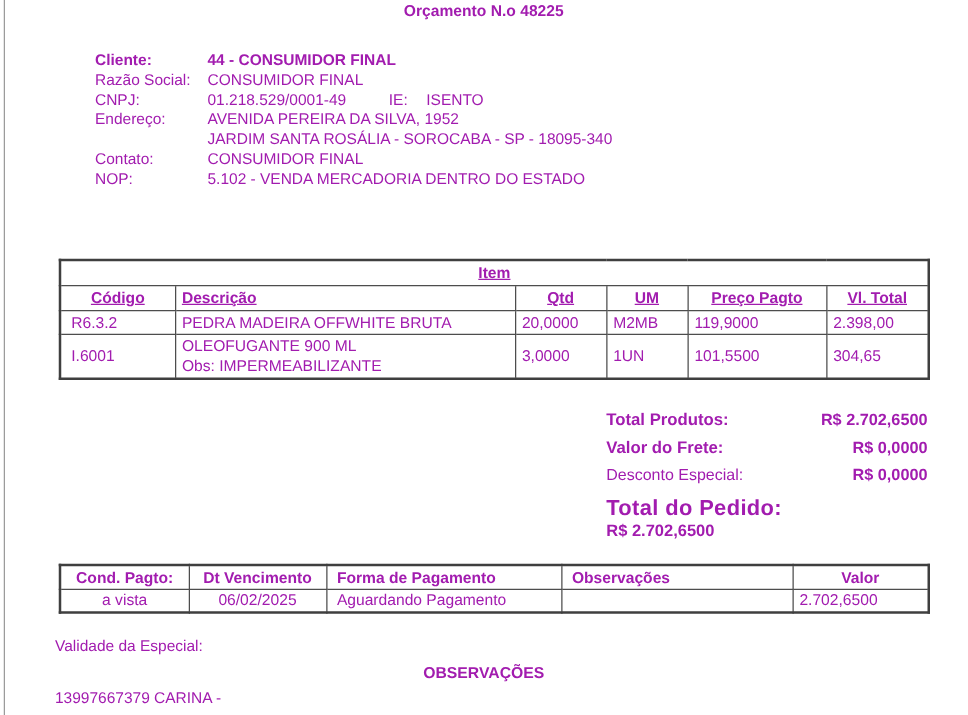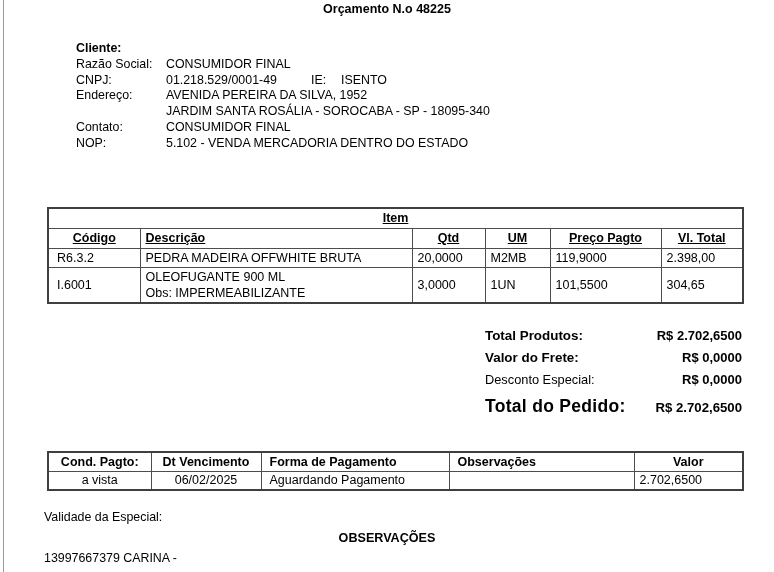--- a/index.html
+++ b/index.html
@@ -1,19 +1,19 @@
 <!DOCTYPE html>
 <html><head>
 <meta charset="utf-8">
 <style>
   * { margin:0; padding:0; box-sizing:border-box; }
   html,body { background:#ffffff; }
   .page {
     position:relative; width:774px; height:572px; background:#ffffff;
-    color:#000000; font-family:"Liberation Sans", sans-serif; overflow:hidden;
+    color:#a21caf; font-family:"Liberation Sans", sans-serif; overflow:hidden;
   }
   .page-edge { position:absolute; left:3px; top:0; width:1px; height:572px; background:#9b9b9b; }
 
   .doc-title {
     position:absolute; top:2px; left:0; width:774px; text-align:center;
     font-size:12.5px; font-weight:bold;
   }
 
   
   .client { position:absolute; left:45px; top:41px; font-size:12.4px; line-height:15.8px;margin-left:31px; }
@@ -37,40 +37,41 @@
   .ar { text-align:left; }
   .pl8 { padding-left:8px; }
   .desc-cell div { line-height:16px; }
 
   
   .totals { position:absolute; left:485px; top:328px; width:257px; }
   .totals .trow { display:flex; justify-content:space-between; align-items:baseline; height:22px; }
   .totals .tlbl { font-size:13.4px; font-weight:bold; }
   .totals .tlbl.normal { font-weight:normal; font-size:12.8px; }
   .totals .tval { font-size:13px; font-weight:bold; }
-  .totals .pedido { height:26px; margin-top:2px; }
+  .totals .pedido { height:26px; margin-top:2px;flex-direction:column; }
   .totals .pedido .tlbl { font-size:17.5px; letter-spacing:0.3px; }
   .totals .pedido .tval { font-size:13.2px; }
 
   
   .validade { position:absolute; left:44px; top:510px; font-size:12.4px; }
   .obs-heading { position:absolute; left:0; top:531px; width:774px; text-align:center; font-size:12.6px; font-weight:bold; }
   .footer-note { position:absolute; left:44px; top:551px; font-size:12.4px; }
 </style>
 </head>
 <body>
 
 <div class="page">
   <div class="page-edge"></div>
 
   <div class="doc-title">Orçamento N.o 48225</div>
 
   <div class="client">
     <div class="row">
       <span class="lbl bold">Cliente:</span>
+      <span class="bold">44 - CONSUMIDOR FINAL</span>
     </div>
     <div class="row">
       <span class="lbl">Razão Social:</span>
       <span>CONSUMIDOR FINAL</span>
     </div>
     <div class="row">
       <span class="lbl">CNPJ:</span>
       <span class="cnpj-val">01.218.529/0001-49</span>
       <span class="ie-lbl">IE:</span>
       <span>ISENTO</span>

